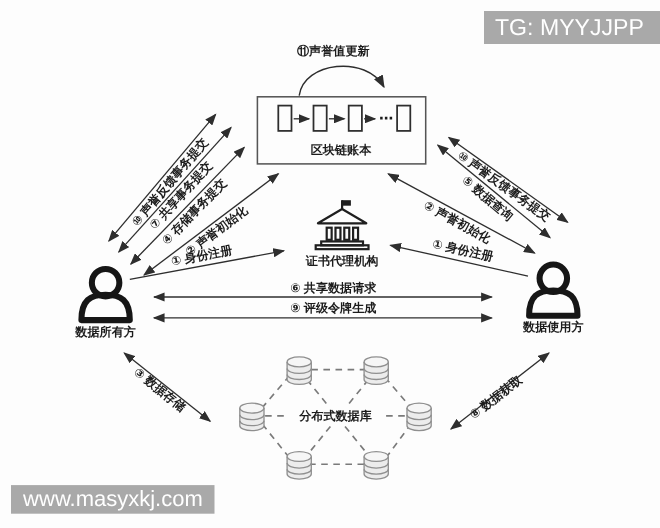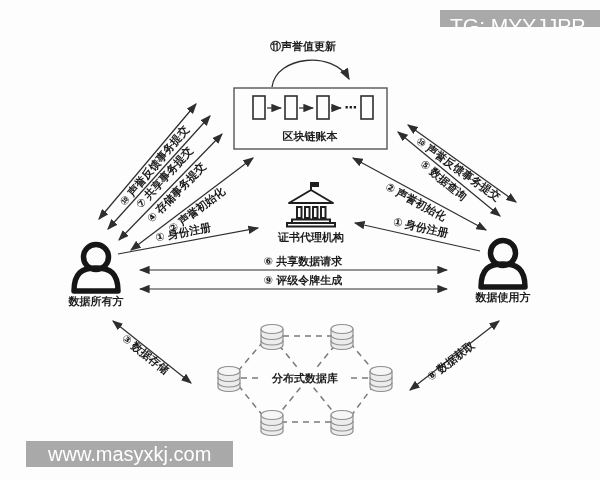--- a/index.html
+++ b/index.html
@@ -9,22 +9,22 @@
   }
   svg{position:absolute;left:0;top:0;}
   svg text{fill:#1c1c1c;font-family:"Liberation Sans","DejaVu Sans",sans-serif;}
   .flow-label{font-size:11px;font-weight:bold;}
   .node-label{font-size:11px;font-weight:bold;}
   .badge{
     position:absolute;background:#a9a9a9;color:#ffffff;
     font-family:"Liberation Sans","DejaVu Sans",sans-serif;
     white-space:nowrap;
   }
-  .badge-tg{right:0;top:10px;height:14px;line-height:31px;padding:0 14px 3px 10px;font-size:21px;min-width:136px;}
-  .badge-site{left:26px;top:441px;height:26px;line-height:26px;padding:0 22px;font-size:20px;}
+  .badge-tg{right:0;top:10px;height:14px;line-height:31px;padding:0 14px 16px 10px;font-size:21px;min-width:136px;}
+  .badge-site{left:10px;top:441px;height:26px;line-height:26px;padding:0 11px;font-size:20px;}
 </style>
 </head>
 <body>
 
 <div class="stage">
   <svg width="600" height="480" viewBox="0 0 600 480">
     <defs>
       <marker id="mE" markerWidth="9" markerHeight="7" refX="8" refY="3.5" orient="auto">
         <path d="M0,0 L9,3.5 L0,7 Z" fill="#2e2e2e"></path>
       </marker>

